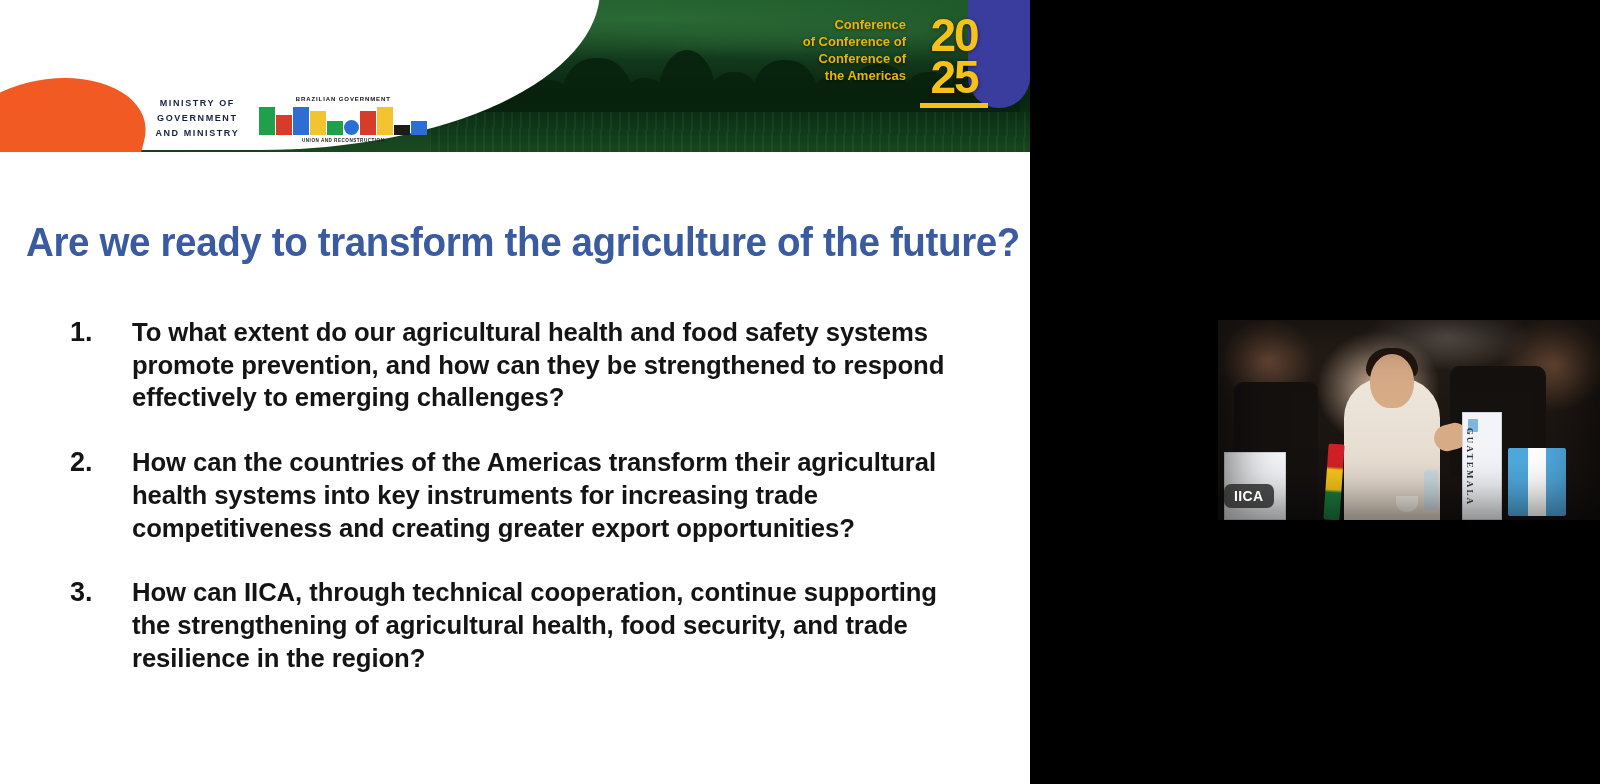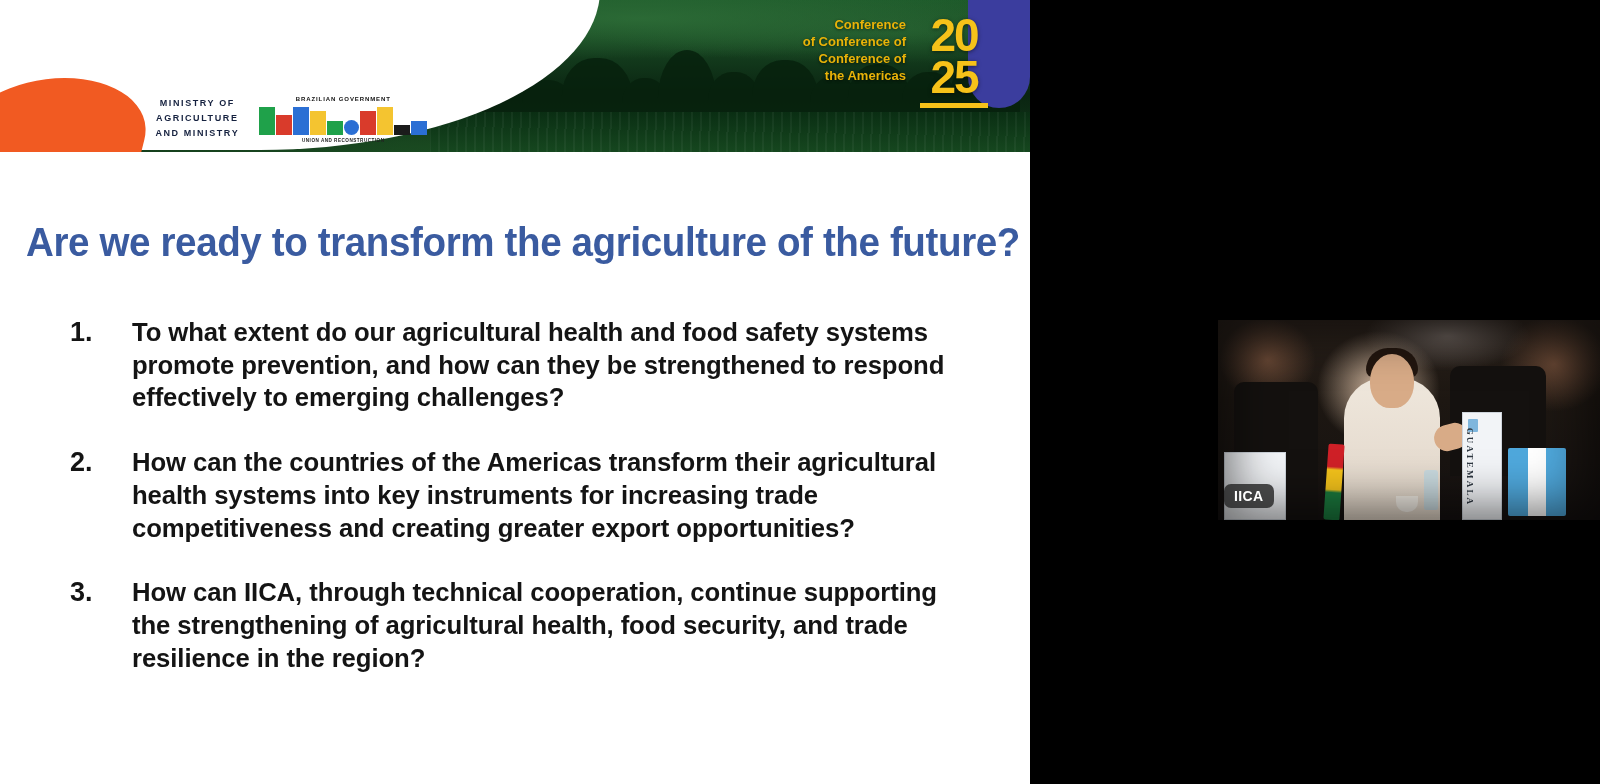--- a/index.html
+++ b/index.html
@@ -275,21 +275,21 @@
       <div class="logo-card"></div>
 
       <div class="logo-row">
         <div class="iica-logo">
           <span class="iica-word">IICA</span>
           <span class="iica-globe"></span>
         </div>
 
         <div class="ministry">
           <div>MINISTRY OF</div>
-          <div>AGRICULTURE</div>
+          <div>GOVERNMENT</div>
           <div>AND MINISTRY</div>
         </div>
 
         <div class="brasil">
           <div class="brasil-top">BRAZILIAN GOVERNMENT</div>
           <div class="brasil-blocks">
             <span class="bk g h28"></span>
             <span class="bk r h20"></span>
             <span class="bk b h28"></span>
             <span class="bk y h24"></span>

